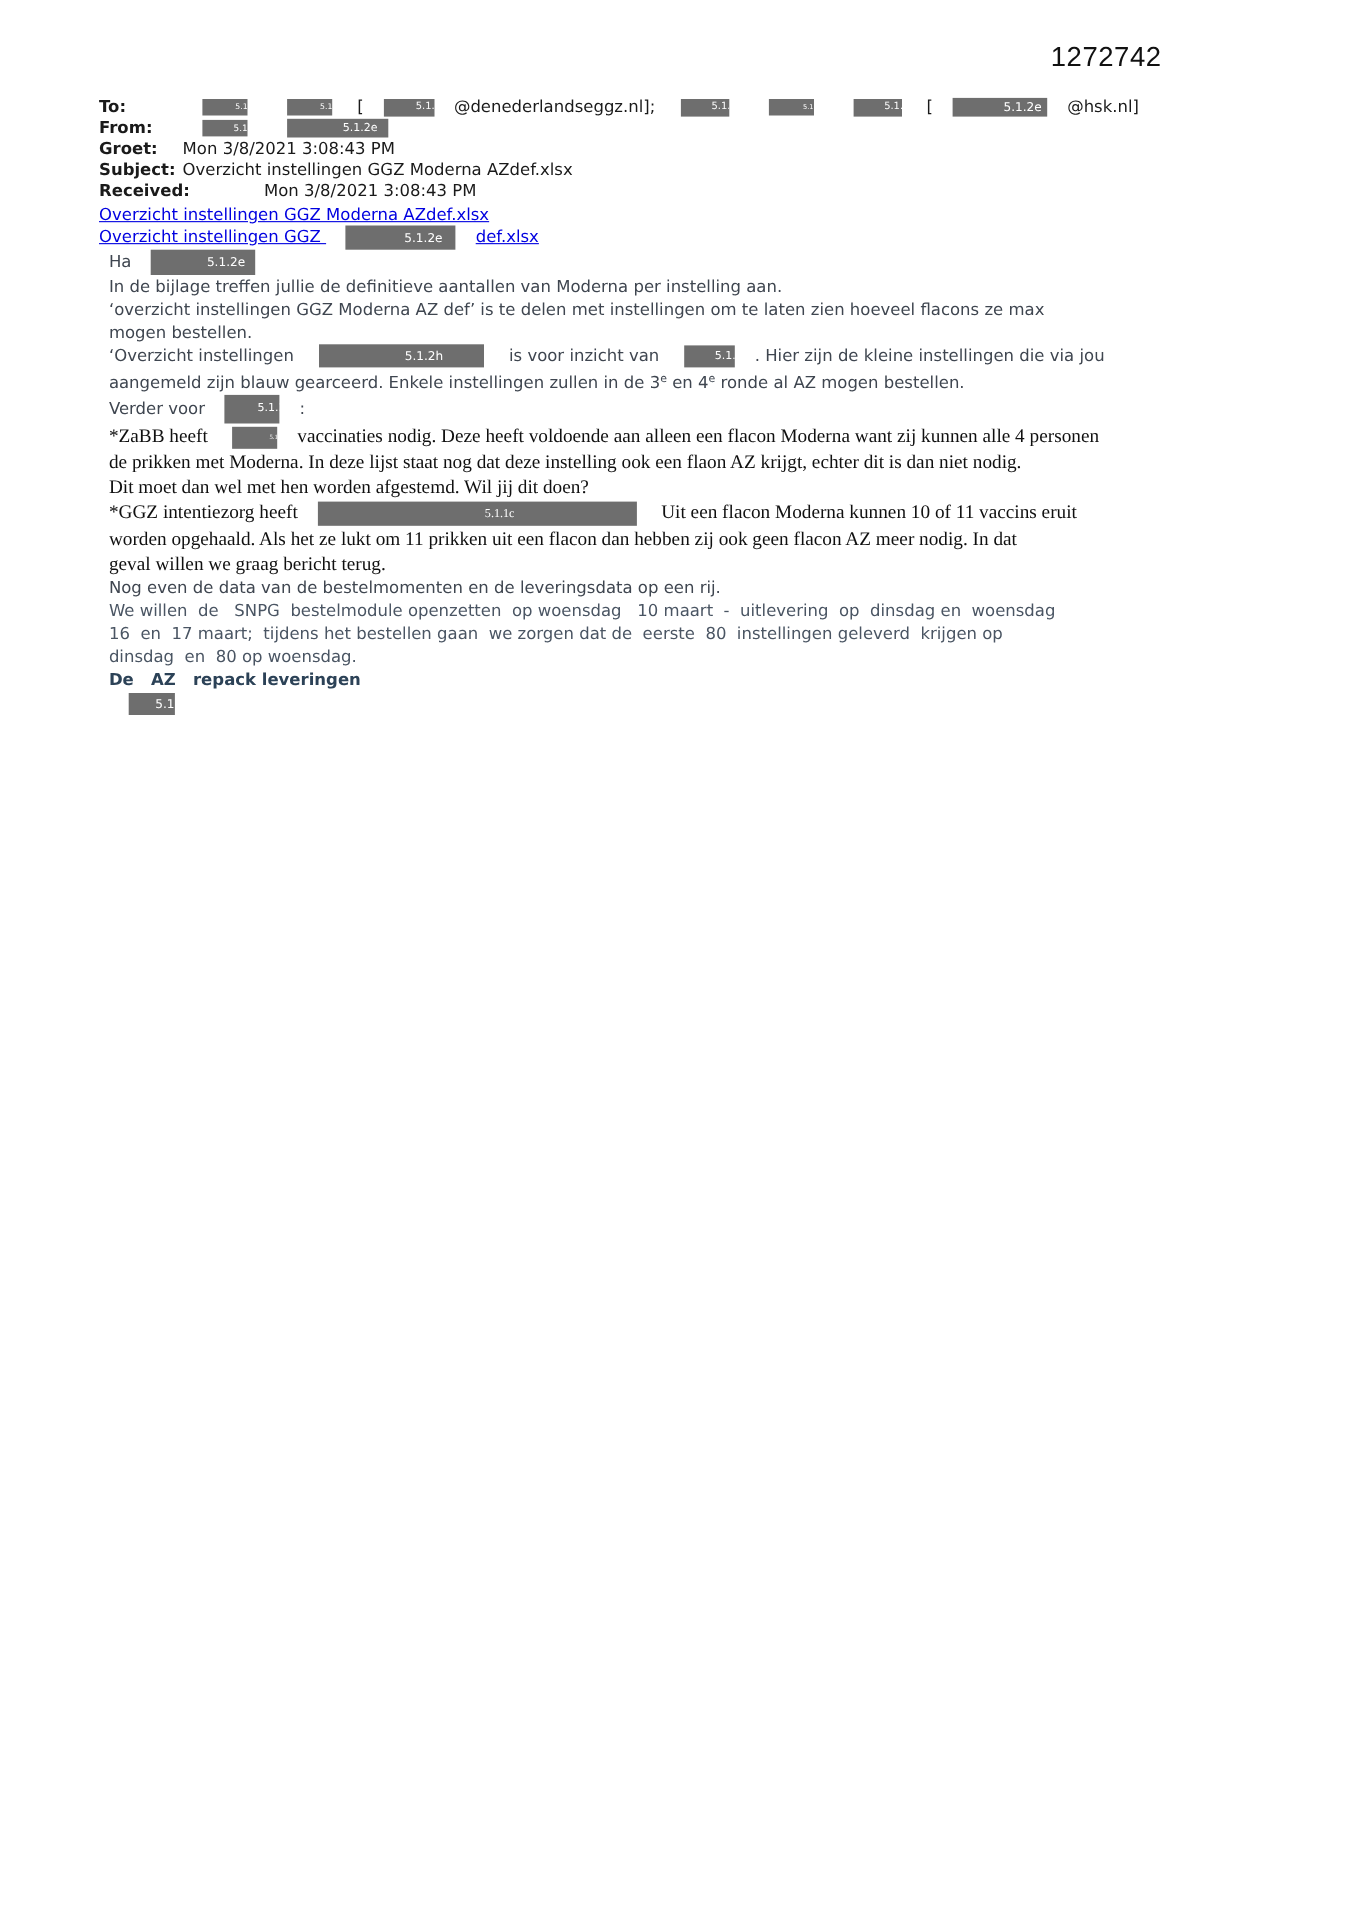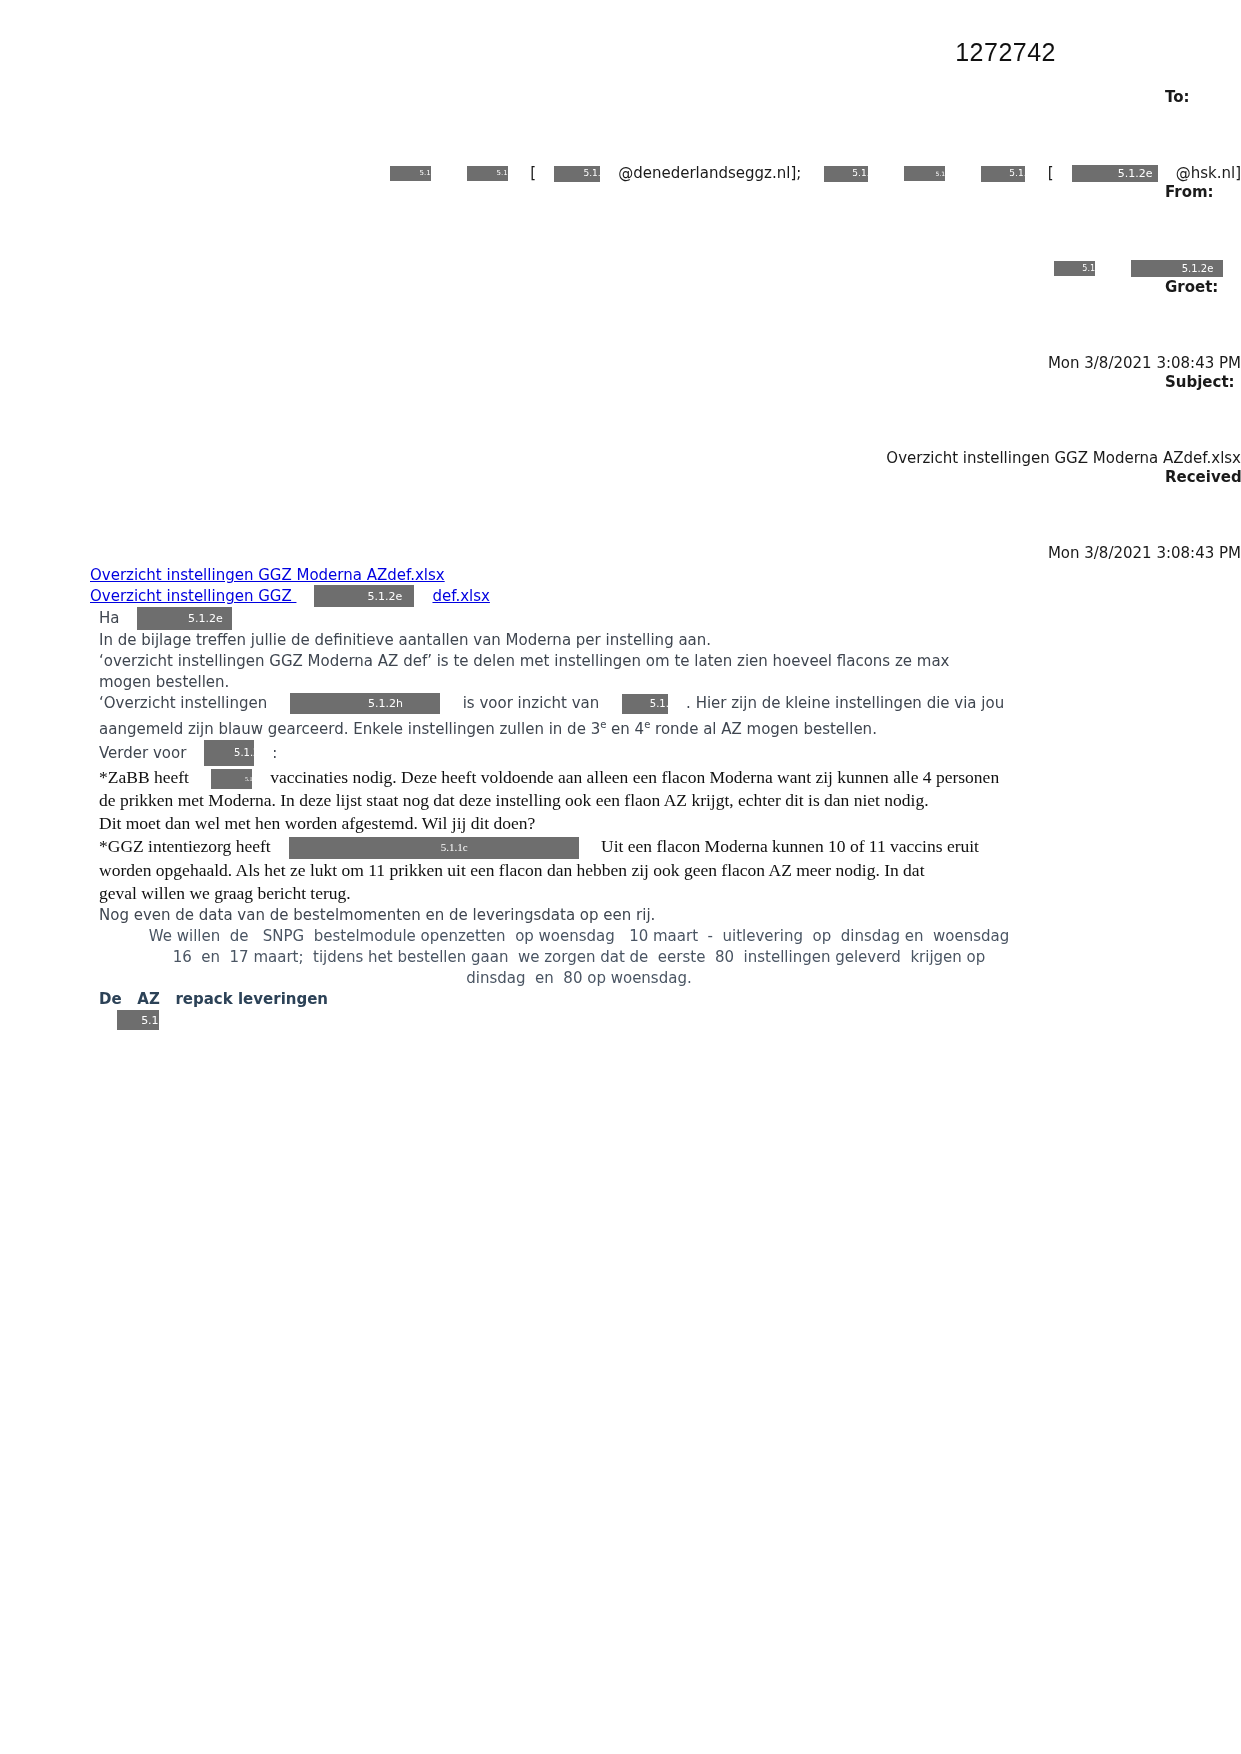--- a/index.html
+++ b/index.html
@@ -25,21 +25,21 @@
     color: #111111;
   }
   .page {
     padding: 88px 0 0 90px;
   }
   
   .header-block {
     font-size: 15px;
     line-height: 19px;
   }
-  .hrow { display: flex; align-items: flex-end; flex-direction: column; }
+  .hrow { display: flex; align-items: flex-start; }
   .hlabel {
     font-weight: bold;
     flex: 0 0 76px;
     width: 76px;
   }
   .hvalue { white-space: pre-wrap; }
   .hvalue.indent { padding-left: 74px; }
   
   .redact {
     display: inline-flex;
@@ -83,21 +83,21 @@
     font-size: 17.5px;
     line-height: 23px;
     color: #101010;
   }
   .heading {
     font-size: 15px;
     line-height: 21px;
     font-weight: bold;
     color: var(--heading, #2c4257);
   }
-  .repack { color: var(--repack-text, #4a5563); text-align: center; }
+  .repack { color: var(--repack-text, #4a5563); }
   sup { font-size: 10px; }
   .mt2  { margin-top: 2px; }
   .mt16 { margin-top: 16px; }
   .mt22 { margin-top: 22px; }
   .mt24 { margin-top: 24px; }
   .mt26 { margin-top: 26px; }
   .mt30 { margin-top: 30px; }
   .mt40 { margin-top: 40px; }
 </style>
 </head>

